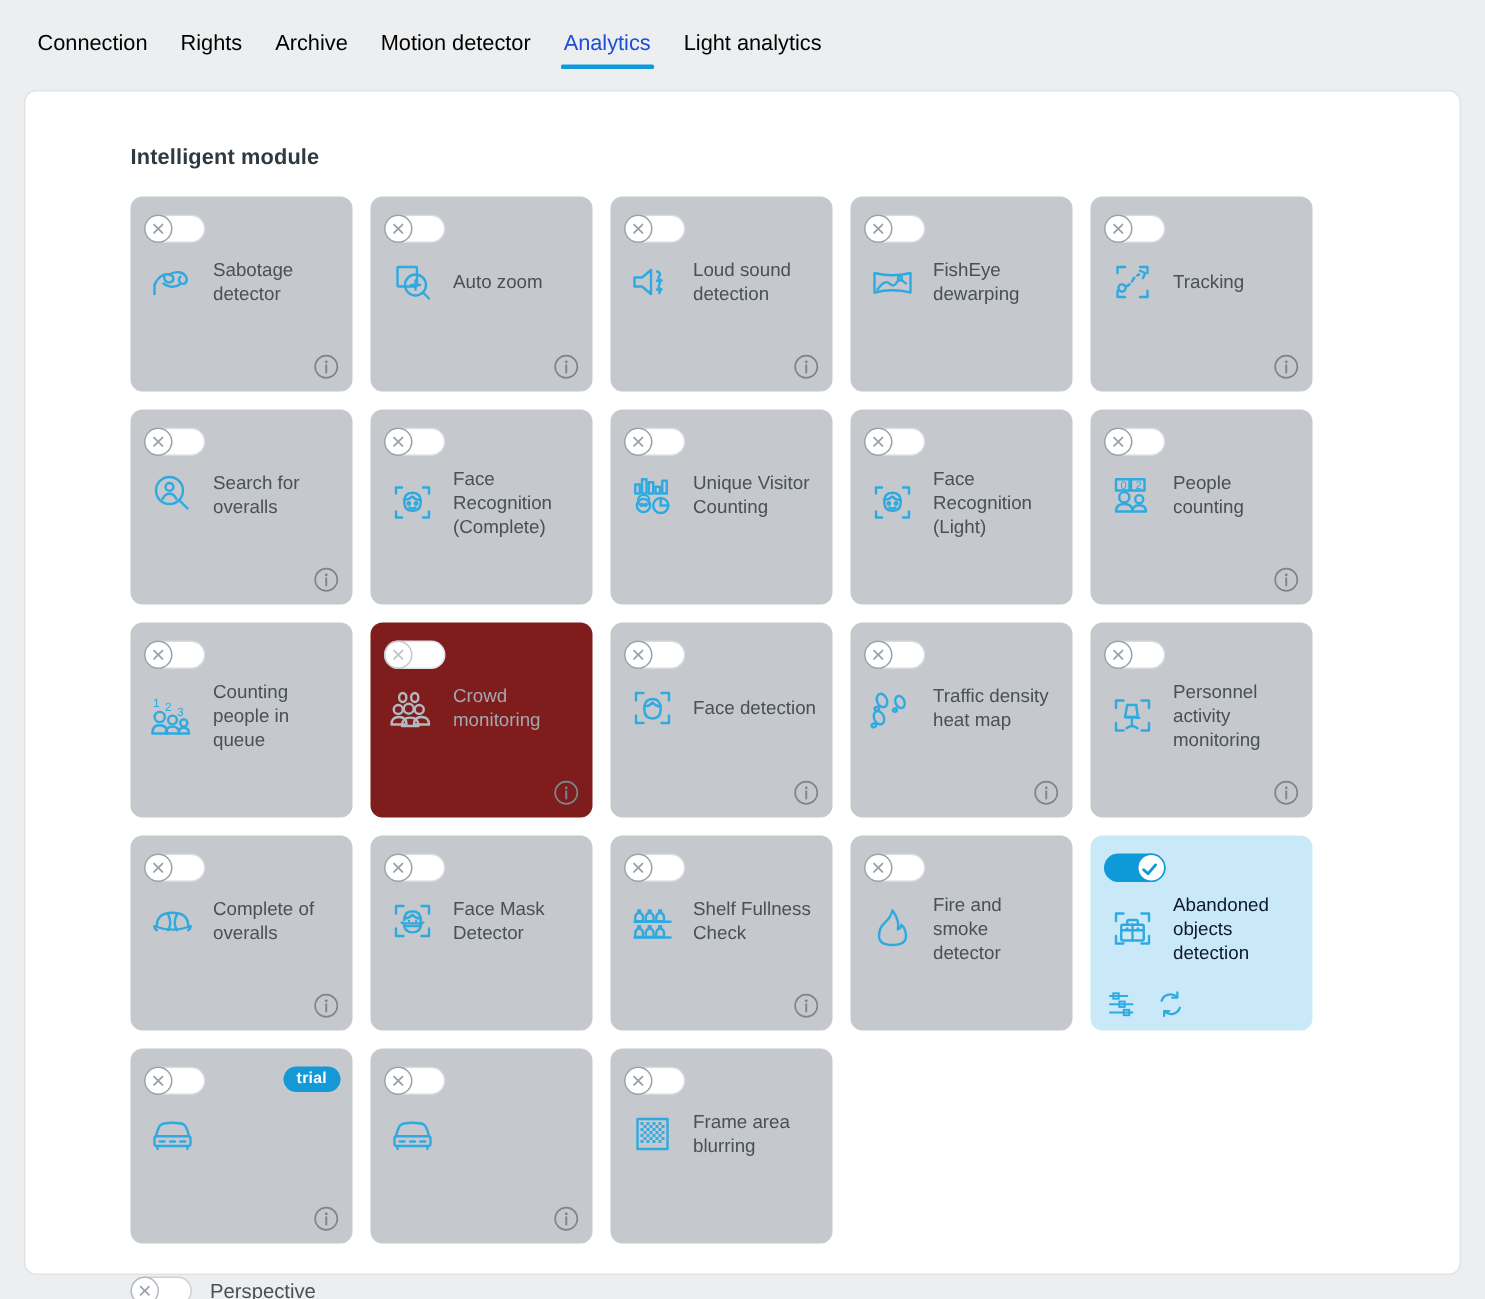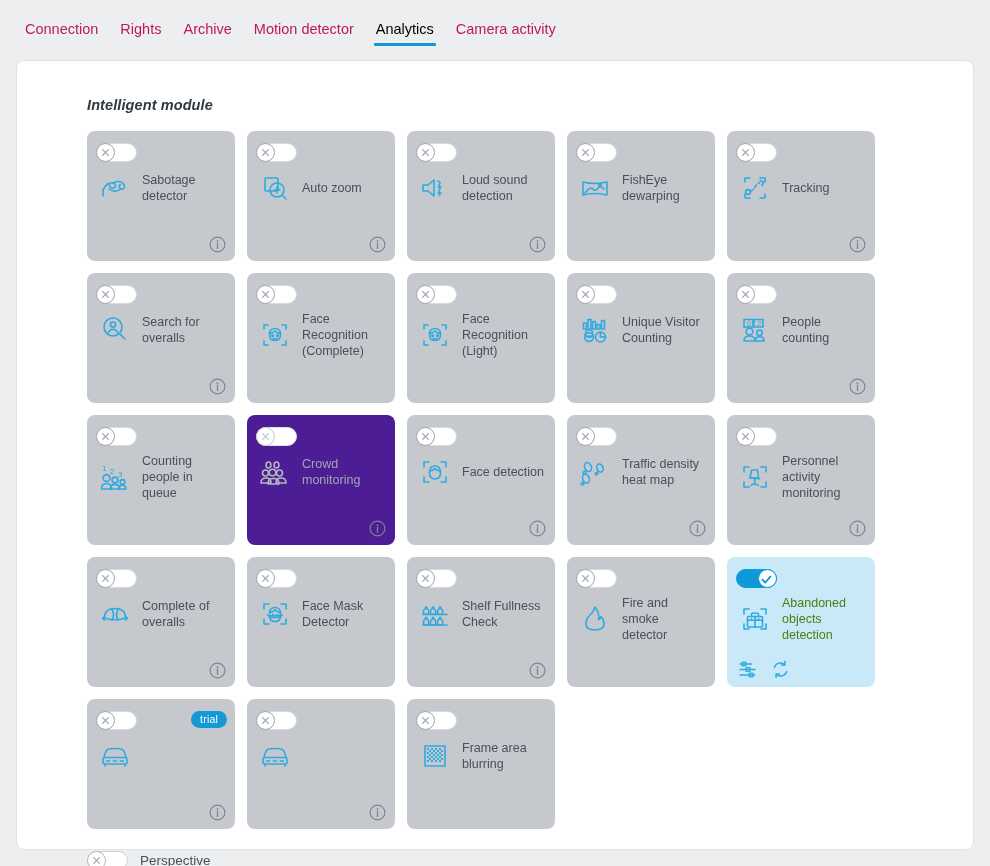--- a/index.html
+++ b/index.html
@@ -19,28 +19,28 @@
   .tabbar {
     display: flex;
     align-items: flex-end;
     gap: 0px;
     padding: 14px 0 0 14px;
     height: 46px;
     box-sizing: border-box;
   }
   .tab {
     font-size: 14.5px;
-    color: #be185d;
+    color: #000000;
     padding: 0 11px 8px 11px;
     position: relative;
     cursor: pointer;
     white-space: nowrap;
     line-height: 18px;
   }
-  .tab.active { color: #000000; }
+  .tab.active { color: #1d4ed8; }
   .tab.active::after {
     content: "";
     position: absolute;
     left: 9px; right: 9px; bottom: 0;
     height: 3px;
     background: #0e9ad9;
     border-radius: 1px;
   }
 
   
@@ -57,41 +57,40 @@
   }
   .panel-inner {
     padding: 36px 0 0 70px;
   }
   .section-title {
     font-size: 14.5px;
     font-weight: bold;
     color: #2f3940;
     margin: 0 0 18px 0;
     letter-spacing: 0.1px;
-    font-style: italic;
   }
 
   
   .grid {
     display: grid;
     grid-template-columns: repeat(5, 148px);
     gap: 12px 12px;
     width: 792px;
   }
 
   .card {
     position: relative;
     width: 148px;
     height: 130px;
     background: #c5c8cd;
     border-radius: 8px;
     box-sizing: border-box;
     cursor: pointer;
   }
-  .card.disabled { background: #4c1d95; }
+  .card.disabled { background: #7f1d1d; }
   .card.active    { background: #c9e9f8; }
 
   
   .toggle {
     position: absolute;
     left: 9px;
     top: 12px;
     width: 41px;
     height: 19px;
     border-radius: 10px;
@@ -141,21 +140,21 @@
     display: flex;
     align-items: center;
     justify-content: center;
   }
   .card-label {
     font-size: 12.5px;
     line-height: 16px;
     color: #4a5058;
   }
   .card.disabled .card-label { color: #a2a8af; }
-  .card.active .card-label { color: #4d7c0f; }
+  .card.active .card-label { color: #0f172a; }
 
   
   .info-icon {
     position: absolute;
     right: 9px;
     bottom: 8px;
     width: 17px;
     height: 17px;
     cursor: pointer;
   }
@@ -172,21 +171,21 @@
   .card-actions .act { cursor: pointer; display:block; }
 
   
   .trial-badge {
     position: absolute;
     right: 8px;
     top: 12px;
     background: #1499d6;
     color: #ffffff;
     font-size: 10.5px;
-    font-weight: normal;
+    font-weight: bold;
     padding: 2px 9px 3px 9px;
     border-radius: 9px;
     line-height: 12px;
     letter-spacing: 0.2px;
   }
 
   
   .perspective-row {
     display: flex;
     align-items: center;
@@ -201,21 +200,21 @@
 </style>
 </head>
 <body>
 
 <div class="tabbar" id="tabbar">
     <div class="tab">Connection</div>
     <div class="tab">Rights</div>
     <div class="tab">Archive</div>
     <div class="tab">Motion detector</div>
     <div class="tab active">Analytics</div>
-    <div class="tab">Camera activity</div>
+    <div class="tab">Light analytics</div>
   </div>
 
 <div class="panel">
   <div class="panel-inner">
     <div class="section-title">Intelligent module</div>
     <div class="grid" id="grid">
         <div class="card">
           <div class="toggle">
             <div class="knob">
               <svg width="17" height="17" viewBox="0 0 17 17">
@@ -413,50 +412,20 @@
                   <path d="M30 25 v4 h-4"></path>
                   <path d="M13.5 18.5 q0 -6 5.5 -6 q5.5 0 5.5 6 q0 6 -5.5 6 q-5.5 0 -5.5 -6 Z"></path>
                   <path d="M13.4 17 q2.5 0.6 5.6 -2 q2 2.6 5.5 2.2"></path>
                   <circle cx="16.6" cy="19.6" r="0.8" fill="#2eaae1"></circle>
                   <circle cx="21.4" cy="19.6" r="0.8" fill="#2eaae1"></circle>
                   <path d="M17 22.4 q2 1.4 4 0"></path>
                 </g>
               </svg>
             </div>
             <div class="card-label">Face Recognition (Complete)</div>
-          </div>
-        </div>
-        <div class="card">
-          <div class="toggle">
-            <div class="knob">
-              <svg width="17" height="17" viewBox="0 0 17 17">
-                <g stroke="#9ba1a8" stroke-width="1.2" stroke-linecap="round">
-                  <line x1="5.7" y1="5.7" x2="11.3" y2="11.3"></line>
-                  <line x1="11.3" y1="5.7" x2="5.7" y2="11.3"></line>
-                </g>
-              </svg>
-            </div>
-          </div>
-          <div class="card-body">
-            <div class="card-icon">
-              <svg width="38" height="38" viewBox="0 0 38 38">
-                <g fill="none" stroke="#2eaae1" stroke-width="1.6" stroke-linecap="round" stroke-linejoin="round">
-                  <path d="M8 13 v-4 h4"></path>
-                  <path d="M30 13 v-4 h-4"></path>
-                  <path d="M8 25 v4 h4"></path>
-                  <path d="M30 25 v4 h-4"></path>
-                  <path d="M13.5 18.5 q0 -6 5.5 -6 q5.5 0 5.5 6 q0 6 -5.5 6 q-5.5 0 -5.5 -6 Z"></path>
-                  <path d="M13.4 17 q2.5 0.6 5.6 -2 q2 2.6 5.5 2.2"></path>
-                  <circle cx="16.6" cy="19.6" r="0.8" fill="#2eaae1"></circle>
-                  <circle cx="21.4" cy="19.6" r="0.8" fill="#2eaae1"></circle>
-                  <path d="M17 22.4 q2 1.4 4 0"></path>
-                </g>
-              </svg>
-            </div>
-            <div class="card-label">Face Recognition (Light)</div>
           </div>
         </div>
         <div class="card">
           <div class="toggle">
             <div class="knob">
               <svg width="17" height="17" viewBox="0 0 17 17">
                 <g stroke="#9ba1a8" stroke-width="1.2" stroke-linecap="round">
                   <line x1="5.7" y1="5.7" x2="11.3" y2="11.3"></line>
                   <line x1="11.3" y1="5.7" x2="5.7" y2="11.3"></line>
                 </g>
@@ -476,20 +445,50 @@
                   <circle cx="13" cy="26" r="4.4"></circle>
                   <circle cx="11.7" cy="25.6" r="0.6" fill="#2eaae1"></circle>
                   <circle cx="14.3" cy="25.6" r="0.6" fill="#2eaae1"></circle>
                   <circle cx="24.5" cy="26" r="5"></circle>
                   <path d="M24.5 26 v-5"></path>
                   <path d="M24.5 26 h5"></path>
                 </g>
               </svg>
             </div>
             <div class="card-label">Unique Visitor Counting</div>
+          </div>
+        </div>
+        <div class="card">
+          <div class="toggle">
+            <div class="knob">
+              <svg width="17" height="17" viewBox="0 0 17 17">
+                <g stroke="#9ba1a8" stroke-width="1.2" stroke-linecap="round">
+                  <line x1="5.7" y1="5.7" x2="11.3" y2="11.3"></line>
+                  <line x1="11.3" y1="5.7" x2="5.7" y2="11.3"></line>
+                </g>
+              </svg>
+            </div>
+          </div>
+          <div class="card-body">
+            <div class="card-icon">
+              <svg width="38" height="38" viewBox="0 0 38 38">
+                <g fill="none" stroke="#2eaae1" stroke-width="1.6" stroke-linecap="round" stroke-linejoin="round">
+                  <path d="M8 13 v-4 h4"></path>
+                  <path d="M30 13 v-4 h-4"></path>
+                  <path d="M8 25 v4 h4"></path>
+                  <path d="M30 25 v4 h-4"></path>
+                  <path d="M13.5 18.5 q0 -6 5.5 -6 q5.5 0 5.5 6 q0 6 -5.5 6 q-5.5 0 -5.5 -6 Z"></path>
+                  <path d="M13.4 17 q2.5 0.6 5.6 -2 q2 2.6 5.5 2.2"></path>
+                  <circle cx="16.6" cy="19.6" r="0.8" fill="#2eaae1"></circle>
+                  <circle cx="21.4" cy="19.6" r="0.8" fill="#2eaae1"></circle>
+                  <path d="M17 22.4 q2 1.4 4 0"></path>
+                </g>
+              </svg>
+            </div>
+            <div class="card-label">Face Recognition (Light)</div>
           </div>
         </div>
         <div class="card">
           <div class="toggle">
             <div class="knob">
               <svg width="17" height="17" viewBox="0 0 17 17">
                 <g stroke="#9ba1a8" stroke-width="1.2" stroke-linecap="round">
                   <line x1="5.7" y1="5.7" x2="11.3" y2="11.3"></line>
                   <line x1="11.3" y1="5.7" x2="5.7" y2="11.3"></line>
                 </g>

